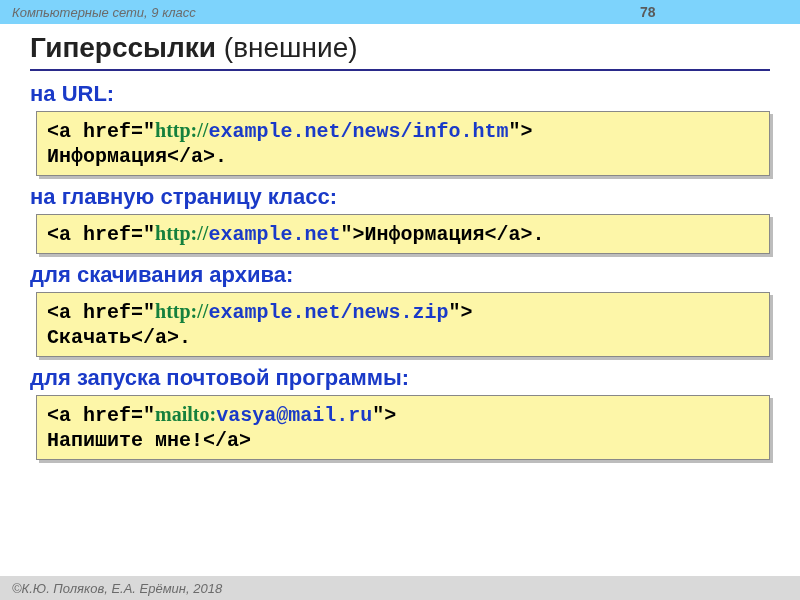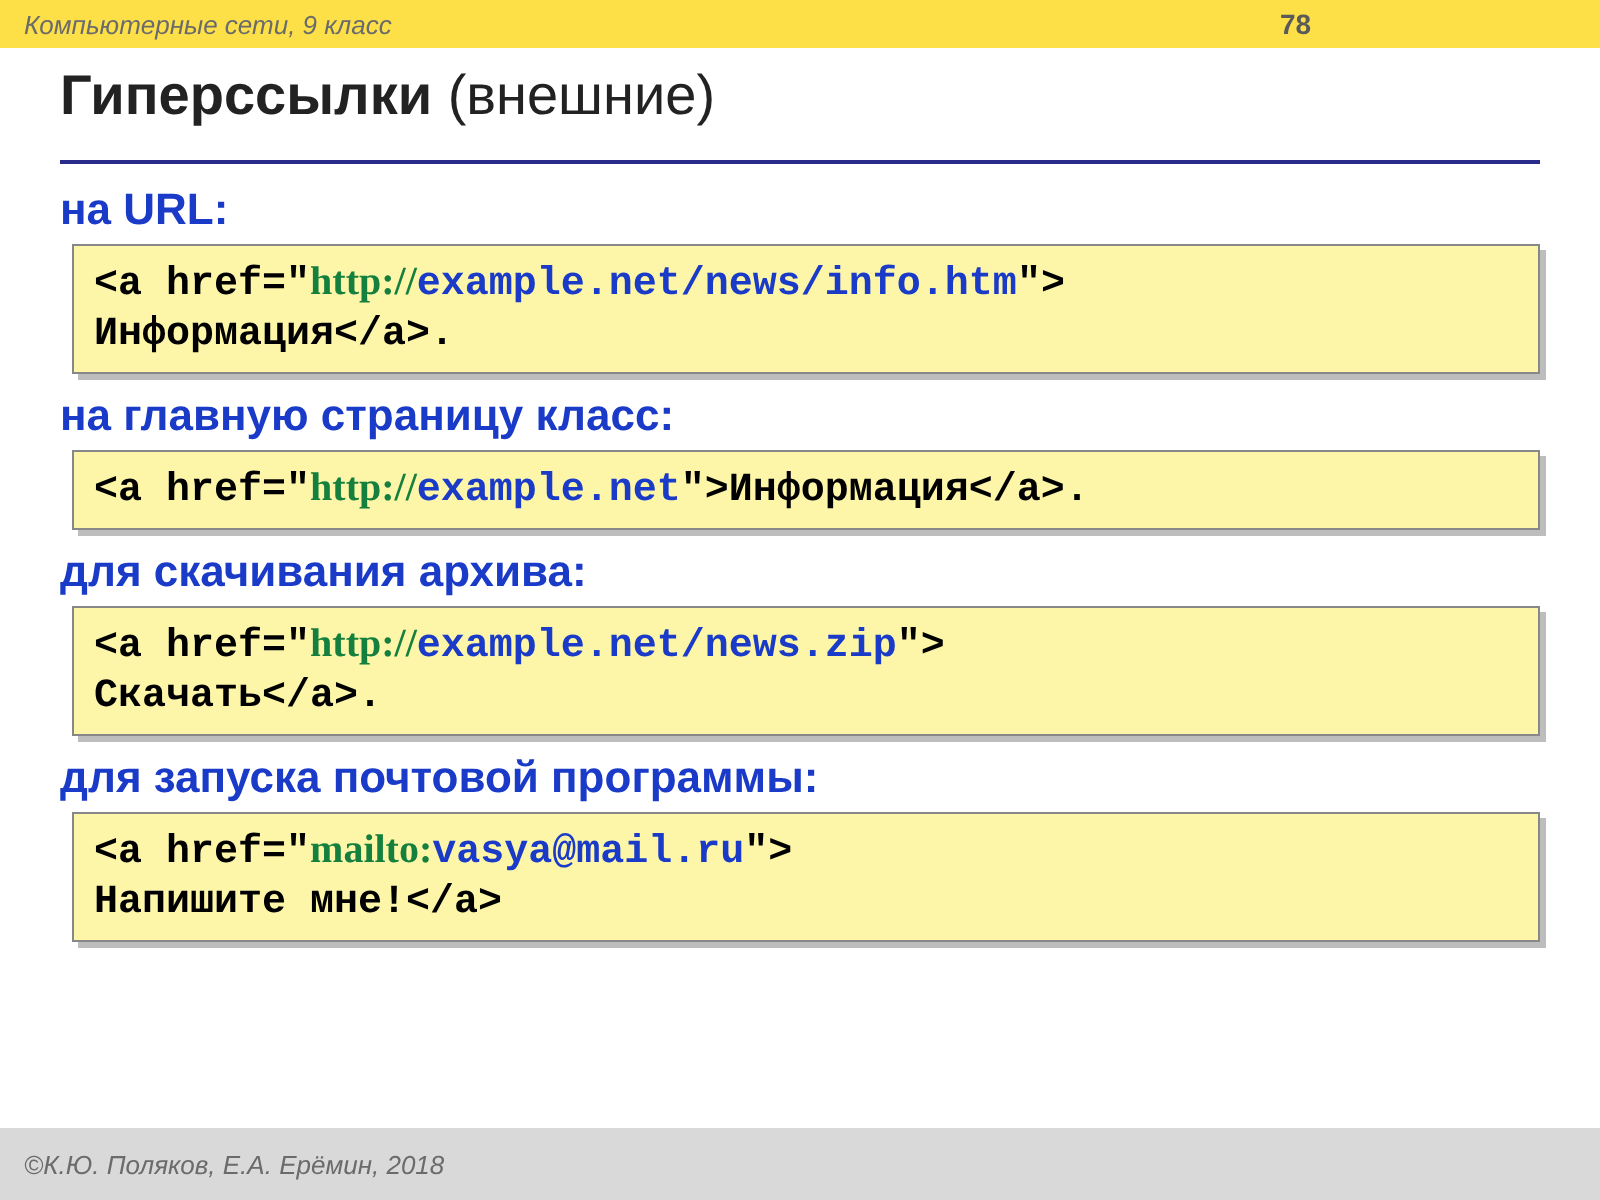--- a/index.html
+++ b/index.html
@@ -6,21 +6,21 @@
     margin: 0;
     padding: 0;
     width: 800px;
     height: 600px;
     font-family: Arial, Helvetica, sans-serif;
     background: #ffffff;
     position: relative;
     overflow: hidden;
   }
   .topbar {
-    background: #fde047;
+    background: #7dd3fc;
     height: 24px;
     display: flex;
     align-items: center;
     padding: 0 12px;
     font-style: italic;
     color: #6b6b6b;
     font-size: 13px;
     position: relative;
   }
   .topbar .page-number {
@@ -34,21 +34,21 @@
     color: #5a5a5a;
     font-style: normal;
     font-size: 14px;
     margin-left: 40px;
   }
   .content {
     padding: 8px 30px 0 30px;
   }
   .title-row {
     border-bottom: 2px solid #2a2a8a;
-    padding-bottom: 16px;
+    padding-bottom: 5px;
     margin-bottom: 10px;
   }
   .title-row .bold {
     font-weight: bold;
     font-size: 28px;
     color: #222;
   }
   .title-row .rest {
     font-size: 28px;
     color: #222;
@@ -78,21 +78,21 @@
   }
   .c-black { color: #000; }
   .c-red   { color: #15803d; font-family: Liberation Serif, serif; }
   .c-blue  { color: #1a3ac8; }
   .footer {
     position: absolute;
     left: 0;
     bottom: 0;
     width: 100%;
     background: #d9d9d9;
-    height: 36px;
+    height: 24px;
     display: flex;
     align-items: center;
     justify-content: space-between;
     padding: 0 12px;
     box-sizing: border-box;
     font-style: italic;
     color: #6b6b6b;
     font-size: 13px;
   }
 </style>

